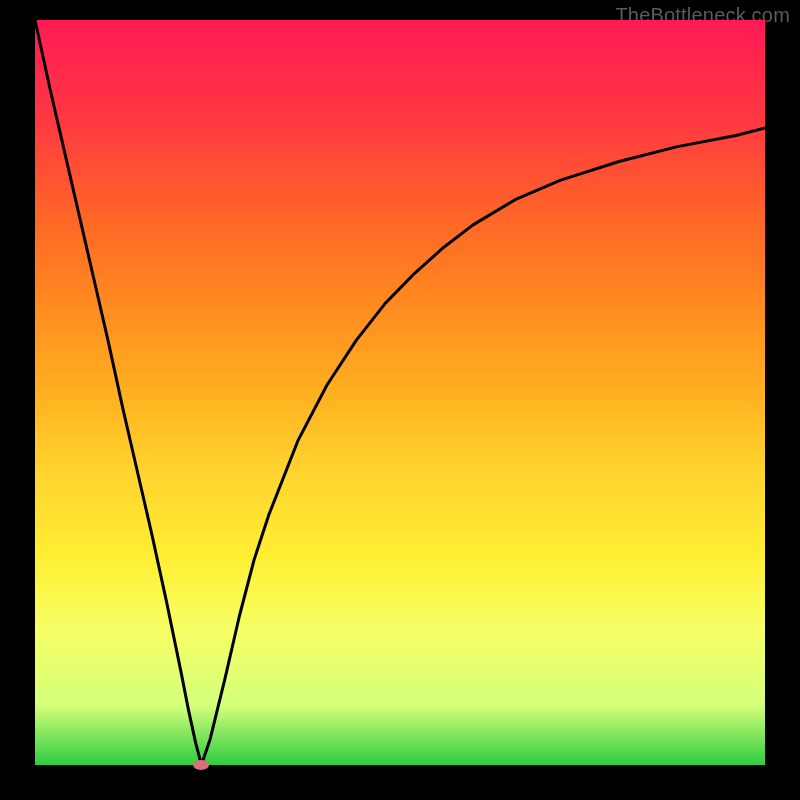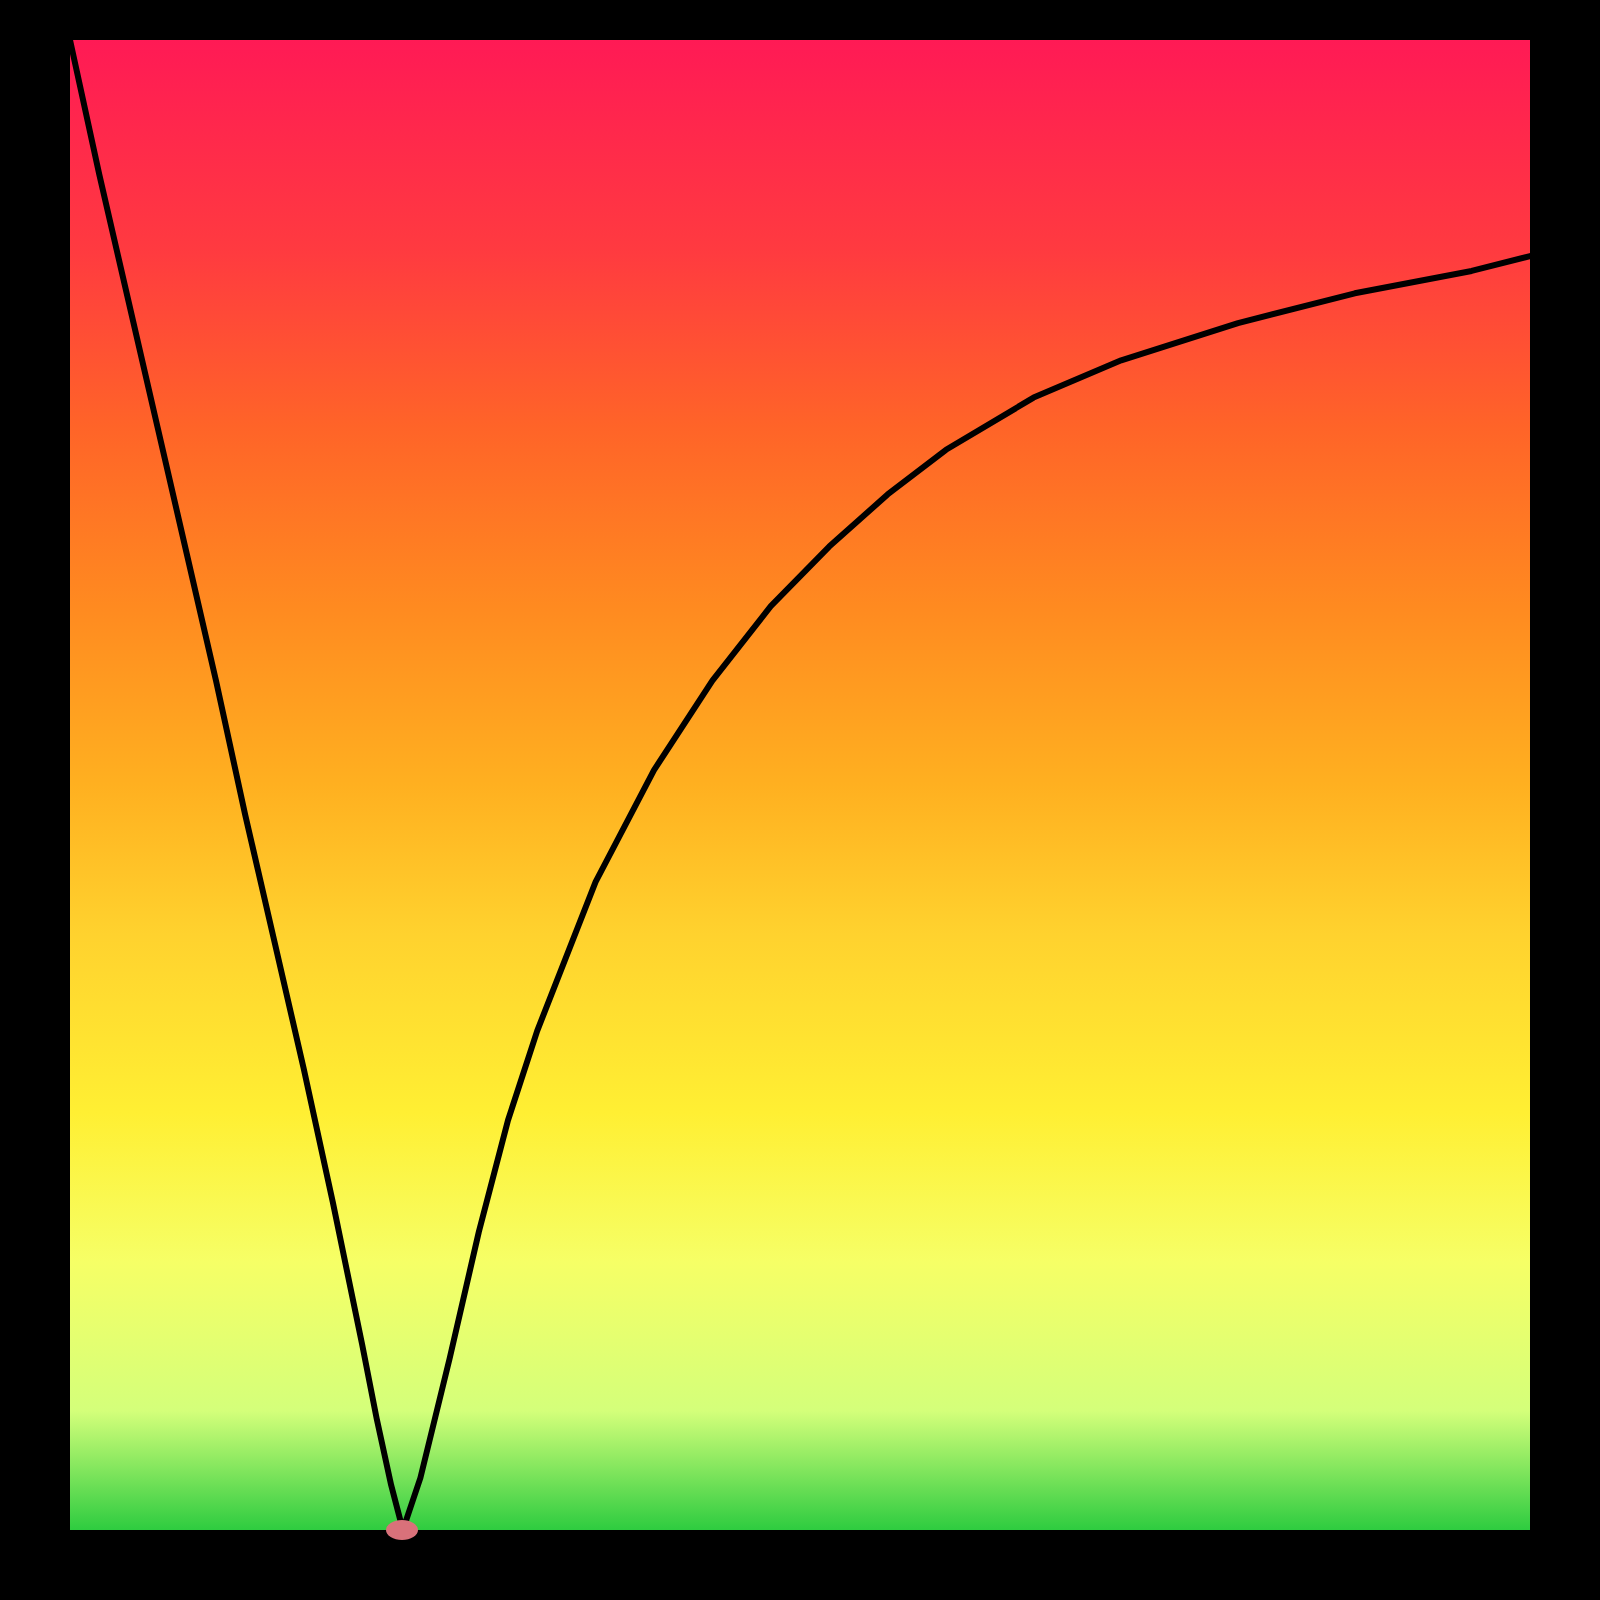--- a/index.html
+++ b/index.html
@@ -65,20 +65,21 @@
     font-size: 20px;
     font-weight: 500;
     letter-spacing: 0.2px;
     user-select: none;
   }
 </style>
 </head>
 <body>
 
 <div class="frame">
+  <div class="watermark">TheBottleneck.com</div>
   <div class="plot">
     <div class="curve-layer">
       <svg viewBox="0 0 730 745" preserveAspectRatio="none">
         <path id="curve" d="M0.00 0.00 L14.60 67.05 L29.20 130.38 L43.80 193.70 L58.40 257.02 L73.00 320.35 L87.60 387.40 L102.20 450.72 L116.80 514.05 L131.40 581.10 L146.00 651.88 L153.30 689.13 L160.60 722.65 L166.44 745.00 L175.20 718.92 L189.80 659.33 L204.40 596.00 L219.00 540.13 L233.60 495.42 L262.80 420.93 L292.00 365.05 L321.20 320.35 L350.40 283.10 L379.60 253.30 L408.80 227.23 L438.00 204.88 L481.80 178.80 L525.60 160.17 L584.00 141.55 L642.40 126.65 L700.80 115.48 L730.00 108.02" fill="none" stroke="#000" stroke-width="3" stroke-linejoin="round" stroke-linecap="round"></path>
       </svg>
     </div>
     <div class="marker" id="marker" style="left: 166.44px; top: 745px; background: rgb(217, 113, 122);"></div>
   </div>
 </div>
 

